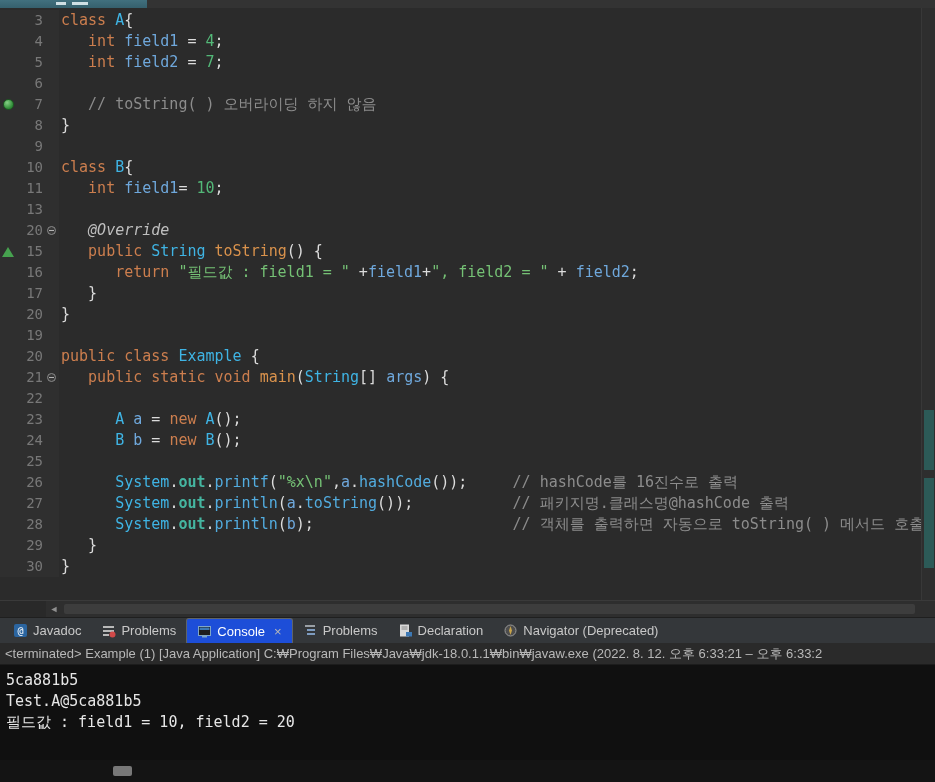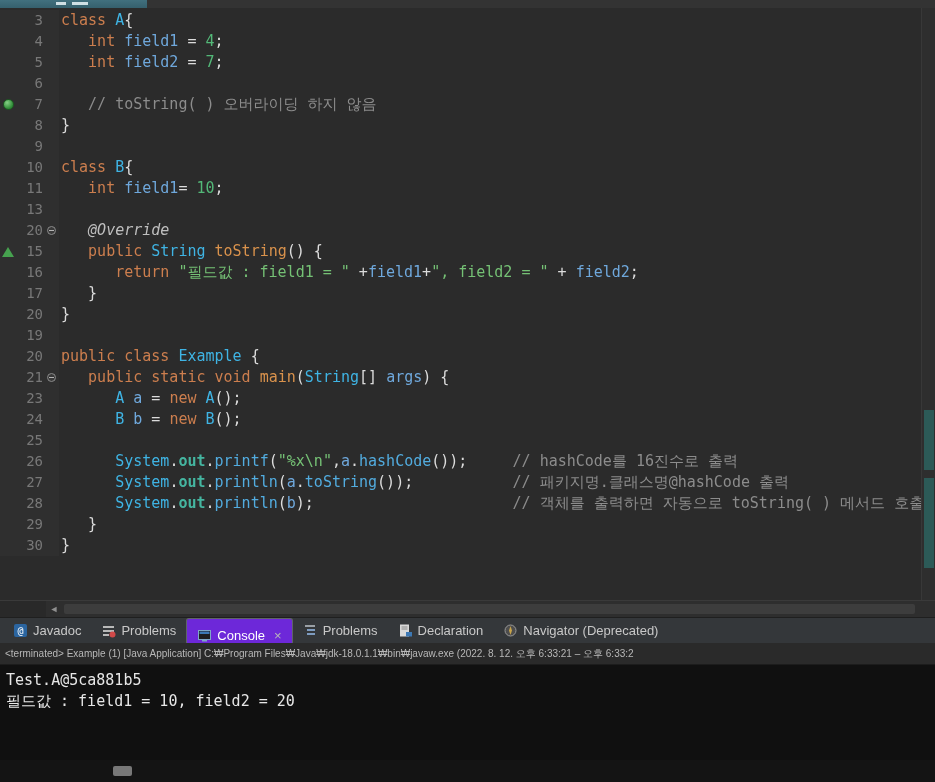--- a/index.html
+++ b/index.html
@@ -59,28 +59,28 @@
   .hscroll-corner { width: 46px; height: 100%; background: #292929; flex: none; }
   .hscroll-arrow { color: #8f8f8f; font-size: 9px; width: 16px; text-align: center; line-height: 16px; }
   .hscroll-thumb { position: absolute; left: 64px; right: 20px; top: 3px; bottom: 3px;
                    background: #3d3d3d; border-radius: 2px; }
 
   
   .console-tabbar { height: 26px; flex: none; background: #34373a; display: flex;
                     align-items: stretch; padding-left: 3px; border-top: 1px solid #1f1f1f; }
   .ctab { display: flex; align-items: center; gap: 5px; padding: 0 10px; color: #c8c8c8;
           font-size: 13px; cursor: default; }
-  .ctab.active { background: #6d28d9; color: #ffffff; border-radius: 3px 3px 0 0;
-                 border: 1px solid #5f6468; border-bottom: none; align-items: flex-end; }
+  .ctab.active { background: #1d4ed8; color: #ffffff; border-radius: 3px 3px 0 0;
+                 border: 1px solid #5f6468; border-bottom: none; }
   .tab-icon { width: 15px; height: 15px; display: inline-block; }
   .tab-icon svg { display: block; }
   .tab-close { color: #b8b8b8; margin-left: 4px; font-size: 13px; }
 
   .console-status { height: 22px; flex: none; background: #2a2a2a; color: #b8b8b8;
-                    font-size: 10px; line-height: 21px; padding: 0 5px; white-space: nowrap;
+                    font-size: 13px; line-height: 21px; padding: 0 5px; white-space: nowrap;
                     overflow: hidden; border-bottom: 1px solid #1c1c1c; }
 
   .console-output { height: 95px; flex: none; background: var(--console-bg);
                     padding: 5px 6px; overflow: hidden; }
   .console-line { font-family: "DejaVu Sans Mono", monospace; font-size: 15px;
                   line-height: 21px; color: #e6e6e6; white-space: pre; }
 
   .console-hscroll { height: 22px; flex: none; background: #141414; position: relative; }
   .console-hscroll .thumb { position: absolute; left: 113px; top: 6px; width: 19px; height: 10px;
                             background: #787878; border-radius: 2px; }
@@ -110,20 +110,21 @@
         <div class="code-line"><span class="col-marker"></span><span class="col-num">11</span><span class="col-fold"></span><span class="col-code"><span class="tk-pln">   </span><span class="tk-kw">int</span><span class="tk-pln"> </span><span class="tk-fld">field1</span><span class="tk-pln">= </span><span class="tk-num">10</span><span class="tk-pln">;</span></span></div>
         <div class="code-line"><span class="col-marker"></span><span class="col-num">13</span><span class="col-fold"></span><span class="col-code"></span></div>
         <div class="code-line"><span class="col-marker"></span><span class="col-num">20</span><span class="col-fold"><span class="fold-dot"></span></span><span class="col-code"><span class="tk-pln">   </span><span class="tk-ann">@Override</span></span></div>
         <div class="code-line"><span class="col-marker"><span class="ovr"></span></span><span class="col-num">15</span><span class="col-fold"></span><span class="col-code"><span class="tk-pln">   </span><span class="tk-kw">public</span><span class="tk-pln"> </span><span class="tk-ty">String</span><span class="tk-pln"> </span><span class="tk-mth">toString</span><span class="tk-pln">() {</span></span></div>
         <div class="code-line"><span class="col-marker"></span><span class="col-num">16</span><span class="col-fold"></span><span class="col-code"><span class="tk-pln">      </span><span class="tk-kw">return</span><span class="tk-pln"> </span><span class="tk-str">"필드값 : field1 = "</span><span class="tk-pln"> +</span><span class="tk-fld">field1</span><span class="tk-pln">+</span><span class="tk-str">", field2 = "</span><span class="tk-pln"> + </span><span class="tk-fld">field2</span><span class="tk-pln">;</span></span></div>
         <div class="code-line"><span class="col-marker"></span><span class="col-num">17</span><span class="col-fold"></span><span class="col-code"><span class="tk-pln">   }</span></span></div>
         <div class="code-line"><span class="col-marker"></span><span class="col-num">20</span><span class="col-fold"></span><span class="col-code"><span class="tk-pln">}</span></span></div>
         <div class="code-line"><span class="col-marker"></span><span class="col-num">19</span><span class="col-fold"></span><span class="col-code"></span></div>
         <div class="code-line"><span class="col-marker"></span><span class="col-num">20</span><span class="col-fold"></span><span class="col-code"><span class="tk-kw">public</span><span class="tk-pln"> </span><span class="tk-kw">class</span><span class="tk-pln"> </span><span class="tk-ty">Example</span><span class="tk-pln"> {</span></span></div>
         <div class="code-line"><span class="col-marker"></span><span class="col-num">21</span><span class="col-fold"><span class="fold-dot"></span></span><span class="col-code"><span class="tk-pln">   </span><span class="tk-kw">public</span><span class="tk-pln"> </span><span class="tk-kw">static</span><span class="tk-pln"> </span><span class="tk-kw">void</span><span class="tk-pln"> </span><span class="tk-mth">main</span><span class="tk-pln">(</span><span class="tk-ty">String</span><span class="tk-pln">[] </span><span class="tk-fld">args</span><span class="tk-pln">) {</span></span></div>
+        <div class="code-line"><span class="col-marker"></span><span class="col-num">22</span><span class="col-fold"></span><span class="col-code"></span></div>
         <div class="code-line"><span class="col-marker"></span><span class="col-num">23</span><span class="col-fold"></span><span class="col-code"><span class="tk-pln">      </span><span class="tk-ty">A</span><span class="tk-pln"> </span><span class="tk-fld">a</span><span class="tk-pln"> = </span><span class="tk-kw">new</span><span class="tk-pln"> </span><span class="tk-ty">A</span><span class="tk-pln">();</span></span></div>
         <div class="code-line"><span class="col-marker"></span><span class="col-num">24</span><span class="col-fold"></span><span class="col-code"><span class="tk-pln">      </span><span class="tk-ty">B</span><span class="tk-pln"> </span><span class="tk-fld">b</span><span class="tk-pln"> = </span><span class="tk-kw">new</span><span class="tk-pln"> </span><span class="tk-ty">B</span><span class="tk-pln">();</span></span></div>
         <div class="code-line"><span class="col-marker"></span><span class="col-num">25</span><span class="col-fold"></span><span class="col-code"></span></div>
         <div class="code-line"><span class="col-marker"></span><span class="col-num">26</span><span class="col-fold"></span><span class="col-code"><span class="tk-pln">      </span><span class="tk-ty">System</span><span class="tk-pln">.</span><span class="tk-stf">out</span><span class="tk-pln">.</span><span class="tk-inv">printf</span><span class="tk-pln">(</span><span class="tk-str">"%x\n"</span><span class="tk-pln">,</span><span class="tk-fld">a</span><span class="tk-pln">.</span><span class="tk-inv">hashCode</span><span class="tk-pln">());     </span><span class="tk-cm">// hashCode를 16진수로 출력</span></span></div>
         <div class="code-line"><span class="col-marker"></span><span class="col-num">27</span><span class="col-fold"></span><span class="col-code"><span class="tk-pln">      </span><span class="tk-ty">System</span><span class="tk-pln">.</span><span class="tk-stf">out</span><span class="tk-pln">.</span><span class="tk-inv">println</span><span class="tk-pln">(</span><span class="tk-fld">a</span><span class="tk-pln">.</span><span class="tk-inv">toString</span><span class="tk-pln">());           </span><span class="tk-cm">// 패키지명.클래스명@hashCode 출력</span></span></div>
         <div class="code-line"><span class="col-marker"></span><span class="col-num">28</span><span class="col-fold"></span><span class="col-code"><span class="tk-pln">      </span><span class="tk-ty">System</span><span class="tk-pln">.</span><span class="tk-stf">out</span><span class="tk-pln">.</span><span class="tk-inv">println</span><span class="tk-pln">(</span><span class="tk-fld">b</span><span class="tk-pln">);                      </span><span class="tk-cm">// 객체를 출력하면 자동으로 toString( ) 메서드 호출</span></span></div>
         <div class="code-line"><span class="col-marker"></span><span class="col-num">29</span><span class="col-fold"></span><span class="col-code"><span class="tk-pln">   }</span></span></div>
         <div class="code-line"><span class="col-marker"></span><span class="col-num">30</span><span class="col-fold"></span><span class="col-code"><span class="tk-pln">}</span></span></div>
       </div>
     <div class="overview-ruler">
@@ -198,20 +199,21 @@
             <path d="M7.5 3 L9 7.5 L7.5 12 L6 7.5 Z" fill="#c9a44a"></path>
           </svg>
         </span>
         <span class="tab-label">Navigator (Deprecated)</span>
       </div>
     </div>
 
   <div class="console-status">&lt;terminated&gt; Example (1) [Java Application] C:₩Program Files₩Java₩jdk-18.0.1.1₩bin₩javaw.exe  (2022. 8. 12. 오후 6:33:21 – 오후 6:33:2</div>
 
   <div class="console-output">
+      <div class="console-line">5ca881b5</div>
       <div class="console-line">Test.A@5ca881b5</div>
       <div class="console-line">필드값 : field1 = 10, field2 = 20</div>
     </div>
 
   <div class="console-hscroll">
     <div class="thumb"></div>
   </div>
 
 </div>
 

